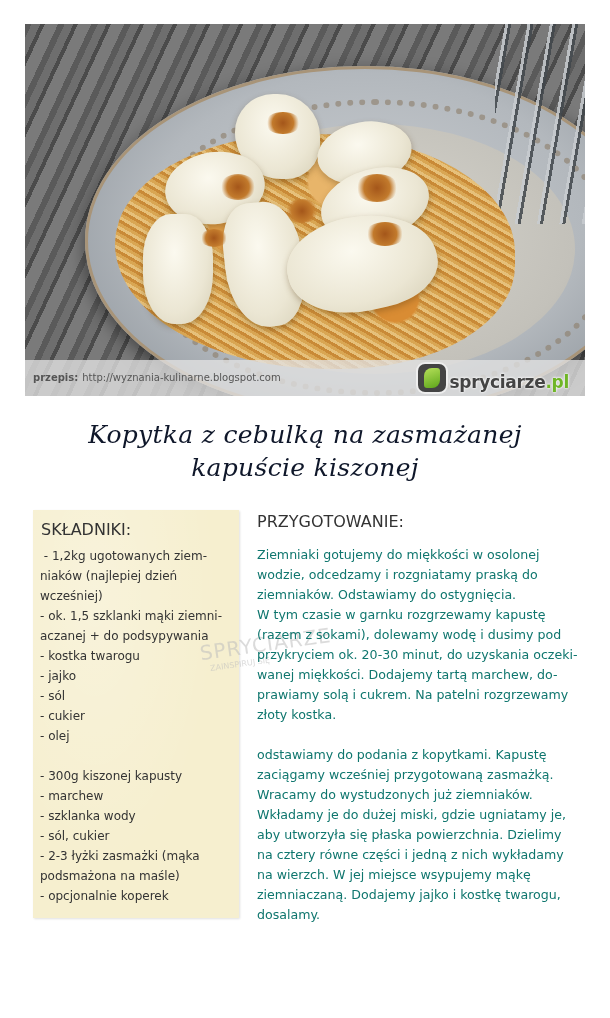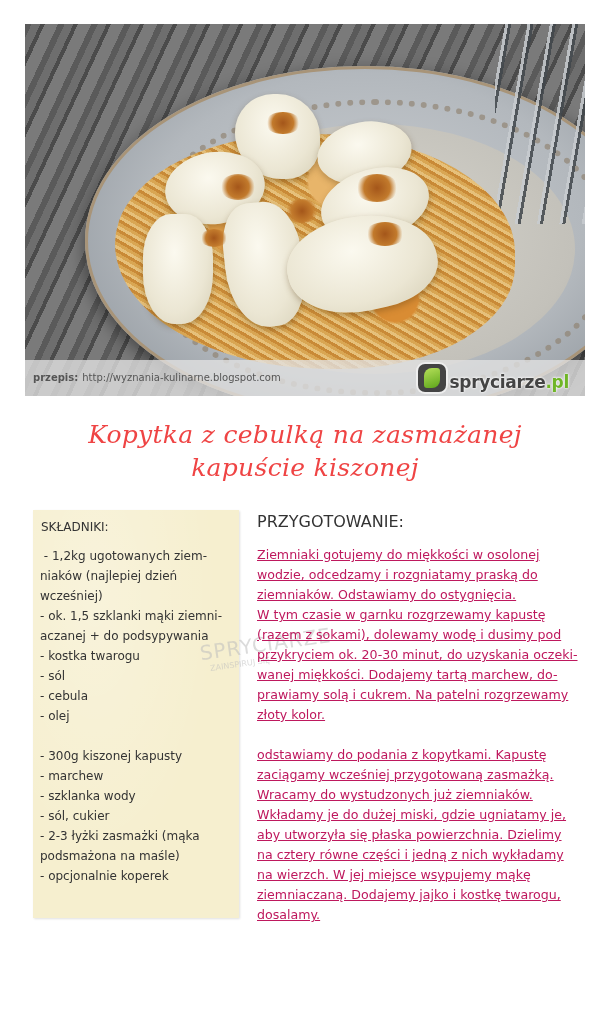--- a/index.html
+++ b/index.html
@@ -44,42 +44,42 @@
   .logo { position:absolute; right:16px; top:-2px; height:34px; display:flex; align-items:flex-end; }
   .logo-mark { width:28px; height:28px; border-radius:7px; background:#444; position:relative;
                box-shadow:0 0 0 2px #eee; display:flex; align-items:center; justify-content:center; }
   .logo-mark span { width:16px; height:20px; border-radius:8px 3px 8px 3px; background:linear-gradient(160deg,#b6e05a,#5da51a); display:block; }
   .logo-text { font-family:"DejaVu Sans", sans-serif; font-weight:bold; font-size:17px; color:#444; margin-left:4px;
                text-shadow: 0 0 2px #fff, 0 0 3px #fff; letter-spacing:-.3px; }
   .logo-text .tld { color:#6fb526; }
 
   
   .title { position:absolute; left:0; top:418px; width:610px; text-align:center;
-           font-family:"DejaVu Serif", serif; font-style:italic; font-size:25px; line-height:33px; color:#ef4444;
+           font-family:"DejaVu Serif", serif; font-style:italic; font-size:25px; line-height:33px; color:#0f172a;
            letter-spacing:.3px; }
 
   
   .ingredients { position:absolute; left:33px; top:510px; width:206px; height:408px;
            background:
              radial-gradient(ellipse at 30% 20%, rgba(255,255,255,.25), transparent 60%),
              #f6efcf;
            box-shadow: 1px 1px 2px rgba(0,0,0,.12); }
-  .ingredients .head { position:absolute; left:8px; top:10px; font-size:12px; color:#333; }
+  .ingredients .head { position:absolute; left:8px; top:10px; font-size:16px; color:#333; }
   .ing-list { position:absolute; left:7px; top:36px; width:196px; font-size:12px; line-height:20px; color:#333; margin:0; padding:0; list-style:none; }
   .ing-list li { white-space:pre-wrap; }
 
   
   .watermark { position:absolute; left:200px; top:632px; transform:rotate(-8deg); color:rgba(190,190,190,.55);
            font-family:"DejaVu Sans", sans-serif; pointer-events:none; }
   .watermark .w1 { font-size:20px; letter-spacing:1px; }
   .watermark .w2 { font-size:8px; margin-left:8px; }
 
   
   .prep-head { position:absolute; left:257px; top:512px; font-size:16px; color:#333; }
-  .prep { position:absolute; left:257px; top:545px; width:330px; font-size:12.6px; line-height:20px; color:#be185d;text-decoration:underline; }
+  .prep { position:absolute; left:257px; top:545px; width:330px; font-size:12.6px; line-height:20px; color:#0f766e; }
   .prep p { margin:0 0 20px 0; }
   .prep .line { display:block; white-space:nowrap; }
 </style>
 </head>
 <body>
 
 <div class="photo">
   <div class="plate-outer"></div>
   <div class="plate-rim-deco"></div>
   <div class="plate-inner"></div>
@@ -119,22 +119,23 @@
 
 <div class="ingredients">
   <div class="head">SKŁADNIKI:</div>
   <ul class="ing-list">
     <li> - 1,2kg ugotowanych ziem-
 niaków (najlepiej dzień
 wcześniej)</li>
     <li>- ok. 1,5 szklanki mąki ziemni-
 aczanej + do podsypywania</li>
     <li>- kostka twarogu</li>
+    <li>- jajko</li>
     <li>- sól</li>
-    <li>- cebula</li>
+    <li>- cukier</li>
     <li>- olej</li>
     <li> </li>
     <li>- 300g kiszonej kapusty</li>
     <li>- marchew</li>
     <li>- szklanka wody</li>
     <li>- sól, cukier</li>
     <li>- 2-3 łyżki zasmażki (mąka
 podsmażona na maśle)</li>
     <li>- opcjonalnie koperek</li>
   </ul>
@@ -149,21 +150,21 @@
 <div class="prep">
   <p>
     <span class="line">Ziemniaki gotujemy do miękkości w osolonej</span>
     <span class="line">wodzie, odcedzamy i rozgniatamy praską do</span>
     <span class="line">ziemniaków. Odstawiamy do ostygnięcia.</span>
     <span class="line">W tym czasie w garnku rozgrzewamy kapustę</span>
     <span class="line">(razem z sokami), dolewamy wodę i dusimy pod</span>
     <span class="line">przykryciem ok. 20-30 minut, do uzyskania oczeki-</span>
     <span class="line">wanej miękkości. Dodajemy tartą marchew, do-</span>
     <span class="line">prawiamy solą i cukrem. Na patelni rozgrzewamy</span>
-    <span class="line">złoty kolor.</span>
+    <span class="line">złoty kostka.</span>
   </p>
   <p>
     <span class="line">odstawiamy do podania z kopytkami. Kapustę</span>
     <span class="line">zaciągamy wcześniej przygotowaną zasmażką.</span>
     <span class="line">Wracamy do wystudzonych już ziemniaków.</span>
     <span class="line">Wkładamy je do dużej miski, gdzie ugniatamy je,</span>
     <span class="line">aby utworzyła się płaska powierzchnia. Dzielimy</span>
     <span class="line">na cztery równe części i jedną z nich wykładamy</span>
     <span class="line">na wierzch. W jej miejsce wsypujemy mąkę</span>
     <span class="line">ziemniaczaną. Dodajemy jajko i kostkę twarogu,</span>

